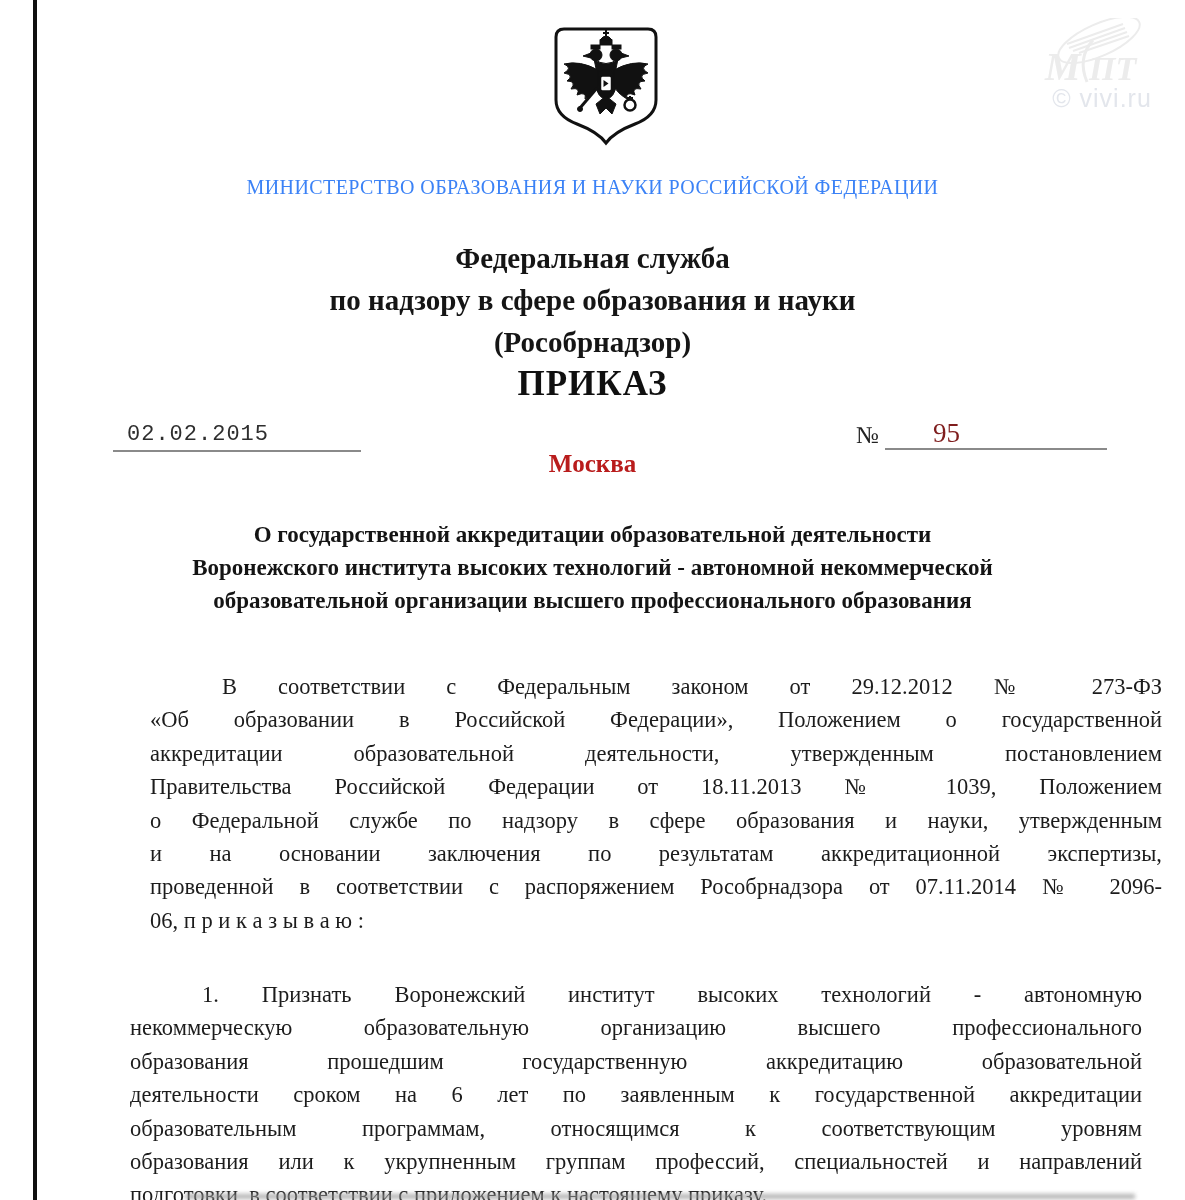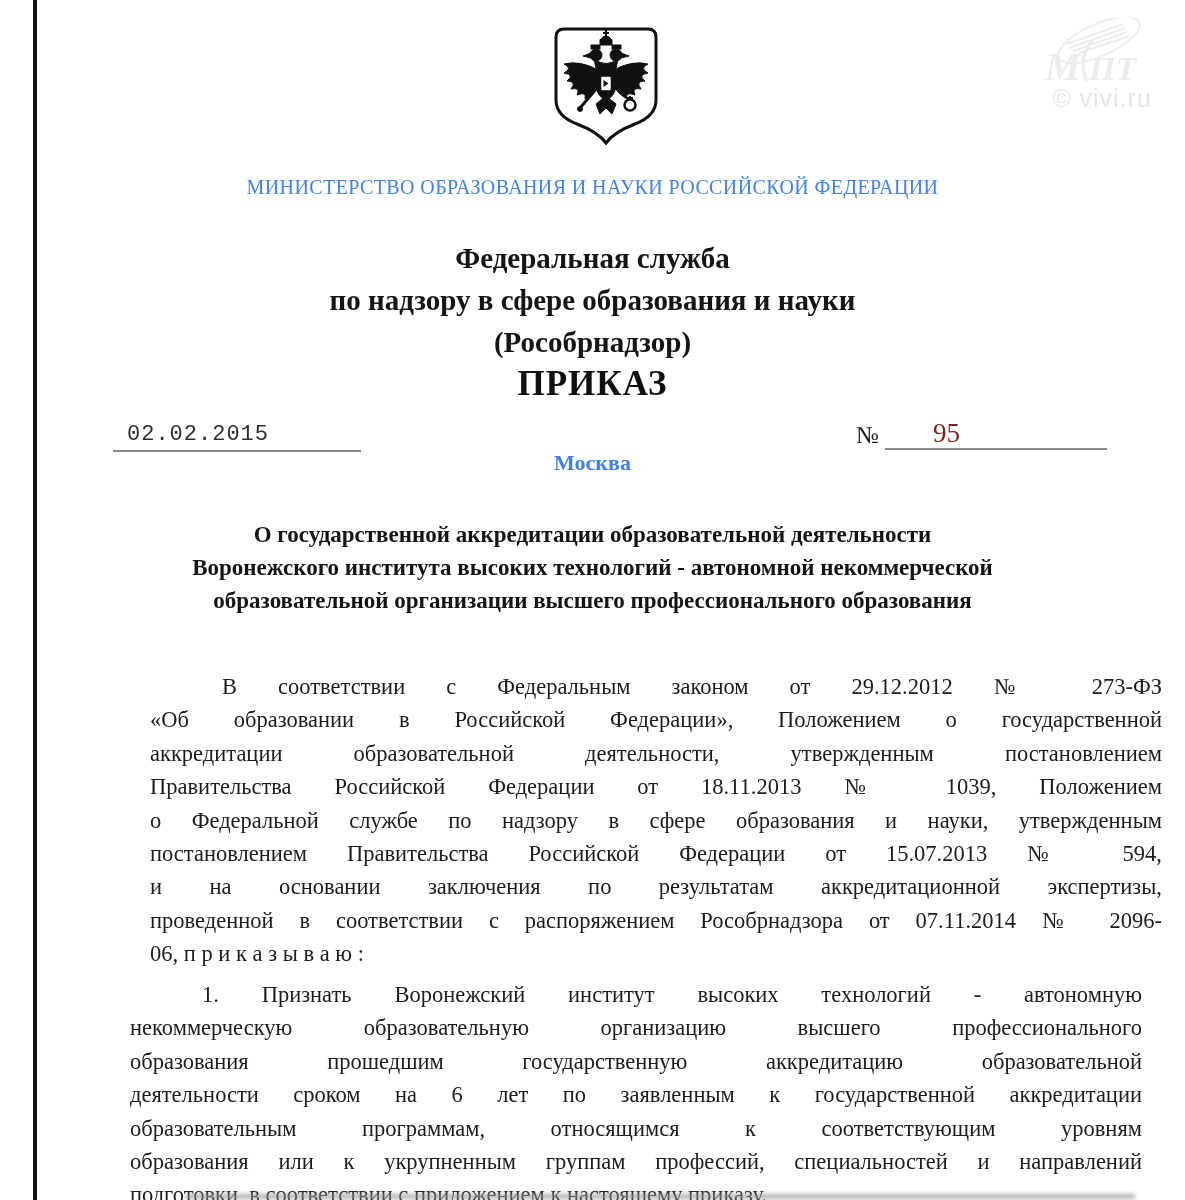--- a/index.html
+++ b/index.html
@@ -57,21 +57,21 @@
     display:inline-block;width:222px;border-bottom:2px solid #8a8a8a;
     height:32px;box-sizing:border-box;
   }
   .number-value{
     font-family:Liberation Serif, serif;
     font-size:27px;color:#7f1d1d;margin-left:48px;line-height:30px;
     display:inline-block;
   }
   .city{
     position:absolute;left:0;top:450px;width:1185px;text-align:center;
-    font-weight:bold;font-size:22px;color:#3b82f6;
+    font-weight:bold;font-size:25px;color:#b91c1c;
   }
   
   .subject{
     position:absolute;left:85px;top:518px;width:1015px;text-align:center;
     font-weight:bold;font-size:23px;line-height:33px;color:#141414;
   }
   
   .para{position:absolute;left:130px;width:1012px;}
   .para1{top:670px;margin-left:20px;}
   .para2{top:978px;}
@@ -179,21 +179,20 @@
     <div>Воронежского института высоких технологий - автономной некоммерческой</div>
     <div>образовательной организации высшего профессионального образования</div>
   </div>
 
   <div class="para para1">
     <div class="jline indent">В соответствии с Федеральным законом от 29.12.2012 № 273-ФЗ</div>
     <div class="jline">«Об образовании в Российской Федерации», Положением о государственной</div>
     <div class="jline">аккредитации образовательной деятельности, утвержденным постановлением</div>
     <div class="jline">Правительства Российской Федерации от 18.11.2013 № 1039, Положением</div>
     <div class="jline">о Федеральной службе по надзору в сфере образования и науки, утвержденным</div>
-    <div class="jline">постановлением Правительства Российской Федерации от 15.07.2013 № 594,</div>
     <div class="jline">и на основании заключения по результатам аккредитационной экспертизы,</div>
     <div class="jline">проведенной в соответствии с распоряжением Рособрнадзора от 07.11.2014 № 2096-</div>
     <div class="jline endline">06, п р и к а з ы в а ю :</div>
   </div>
 
   <div class="para para2">
     <div class="jline indent">1. Признать Воронежский институт высоких технологий - автономную</div>
     <div class="jline">некоммерческую образовательную организацию высшего профессионального</div>
     <div class="jline">образования прошедшим государственную аккредитацию образовательной</div>
     <div class="jline">деятельности сроком на 6 лет по заявленным к государственной аккредитации</div>

